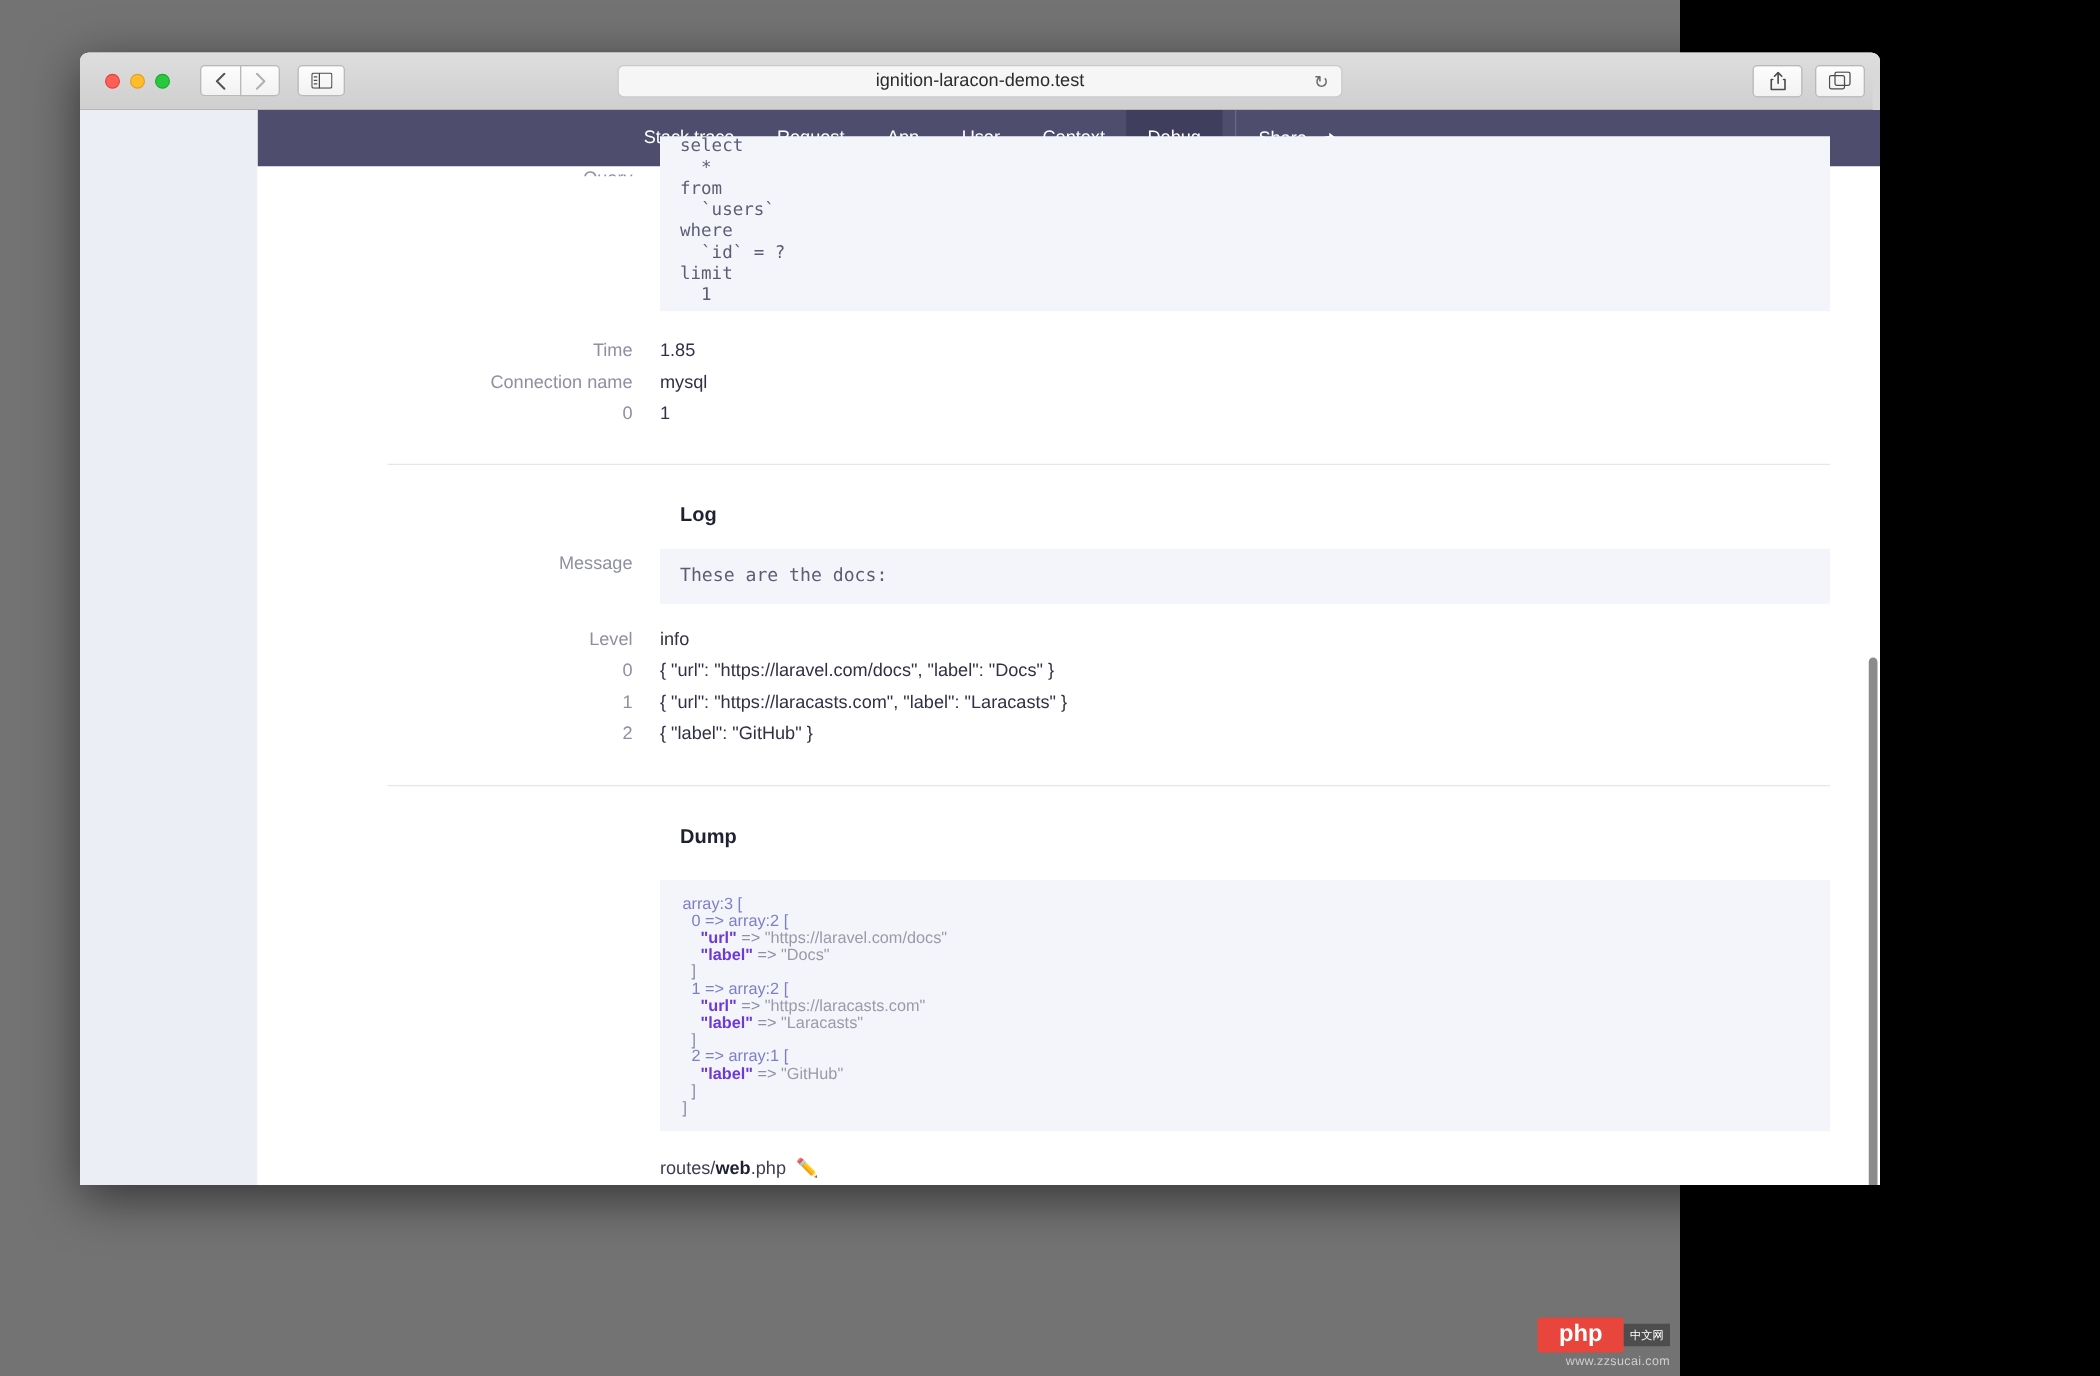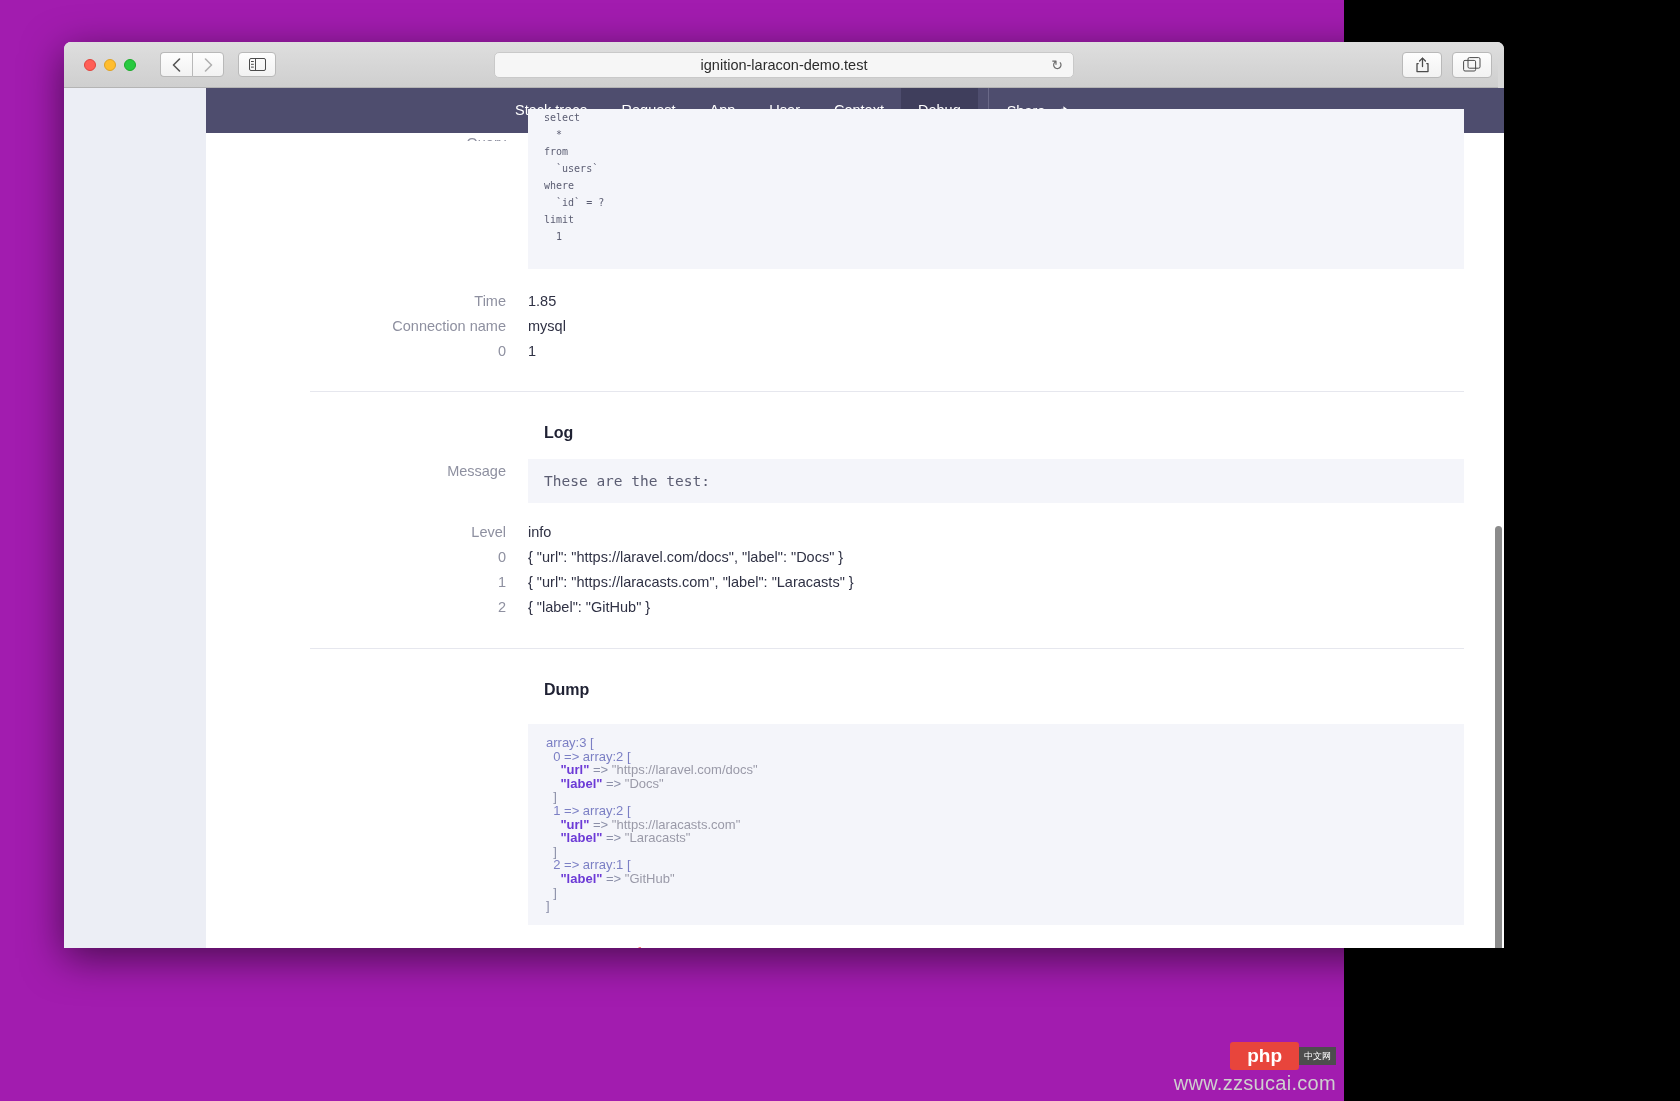--- a/index.html
+++ b/index.html
@@ -2,21 +2,21 @@
 <html><head>
 <meta charset="utf-8">
 <style>
   * { box-sizing: border-box; margin: 0; padding: 0; }
   html, body {
     width: 1680px; height: 1101px;
     background: #000;
     font-family: "Liberation Sans", sans-serif;
     overflow: hidden;
   }
-  #root { position: relative; width: 1344px; height: 1101px; background:#a21caf; }
+  #root { position: relative; width: 1344px; height: 1101px; background:#737373; }
 
   
   .window {
     position: absolute;
     left: 64px; top: 42px;
     width: 1440px; height: 906px;
     background: #fff;
     border-radius: 7px 7px 0 0;
     overflow: hidden;
     box-shadow: 0 10px 40px rgba(0,0,0,.55);
@@ -122,23 +122,23 @@
     color:#2f3144;
     font-size: 14.5px;
     line-height: 25px;
     flex: 1;
     min-width:0;
   }
   .codebox {
     background:#f4f5fa;
     color:#5b5d72;
     font-family: "DejaVu Sans Mono","Liberation Mono",monospace;
-    font-size: 10px;
+    font-size: 14px;
     line-height: 17px;
-    padding: 24px 16px;
+    padding: 4px 16px;
     white-space: pre;
     margin-right: 40px;
   }
   .codebox.msg { padding: 12px 16px; line-height: 20px; font-size: 14.5px; }
 
   .divider { height:1px; background:#e6e7ee; margin: 27px 40px 0 104px; }
 
   .section-title {
     font-size: 16px;
     font-weight: bold;
@@ -182,21 +182,21 @@
     display:flex; flex-direction:column; align-items:flex-end;
   }
   .wm-top { display:flex; align-items:center; }
   .wm-badge {
     background:#e8453c; color:#fff;
     font-size: 19px; font-weight:bold;
     padding: 3px 17px; border-radius:3px;
     font-family:"Liberation Sans",sans-serif;
   }
   .wm-cn { background:#4d4d4d; color:#fff; font-size:9px; padding:4px 5px; line-height:10px; }
-  .wm-url { color:#cfcfcf; font-size: 20px; letter-spacing:.3px; margin-top:2px; }
+  .wm-url { color:#cfcfcf; font-size: 10px; letter-spacing:.3px; margin-top:2px; }
 </style>
 </head>
 <body>
 
 <div id="root">
 
   <div class="window">
 
     <div class="titlebar">
       <div class="traffic">
@@ -308,21 +308,21 @@
           <div class="row" style="margin-top:28px;">
             <div class="lbl"></div>
             <div class="val">
               <span class="section-title">Log</span>
             </div>
           </div>
 
           <div class="row" style="margin-top:13px;">
             <div class="lbl">Message</div>
             <div class="val">
-              <div class="codebox msg">These are the test:</div>
+              <div class="codebox msg">These are the docs:</div>
             </div>
           </div>
 
           <div class="row" style="margin-top:17px;">
             <div class="lbl">Level</div>
             <div class="val">info</div>
           </div>
           <div class="row">
             <div class="lbl">0</div>
             <div class="val">{ "url": "https://laravel.com/docs", "label": "Docs" }</div>

